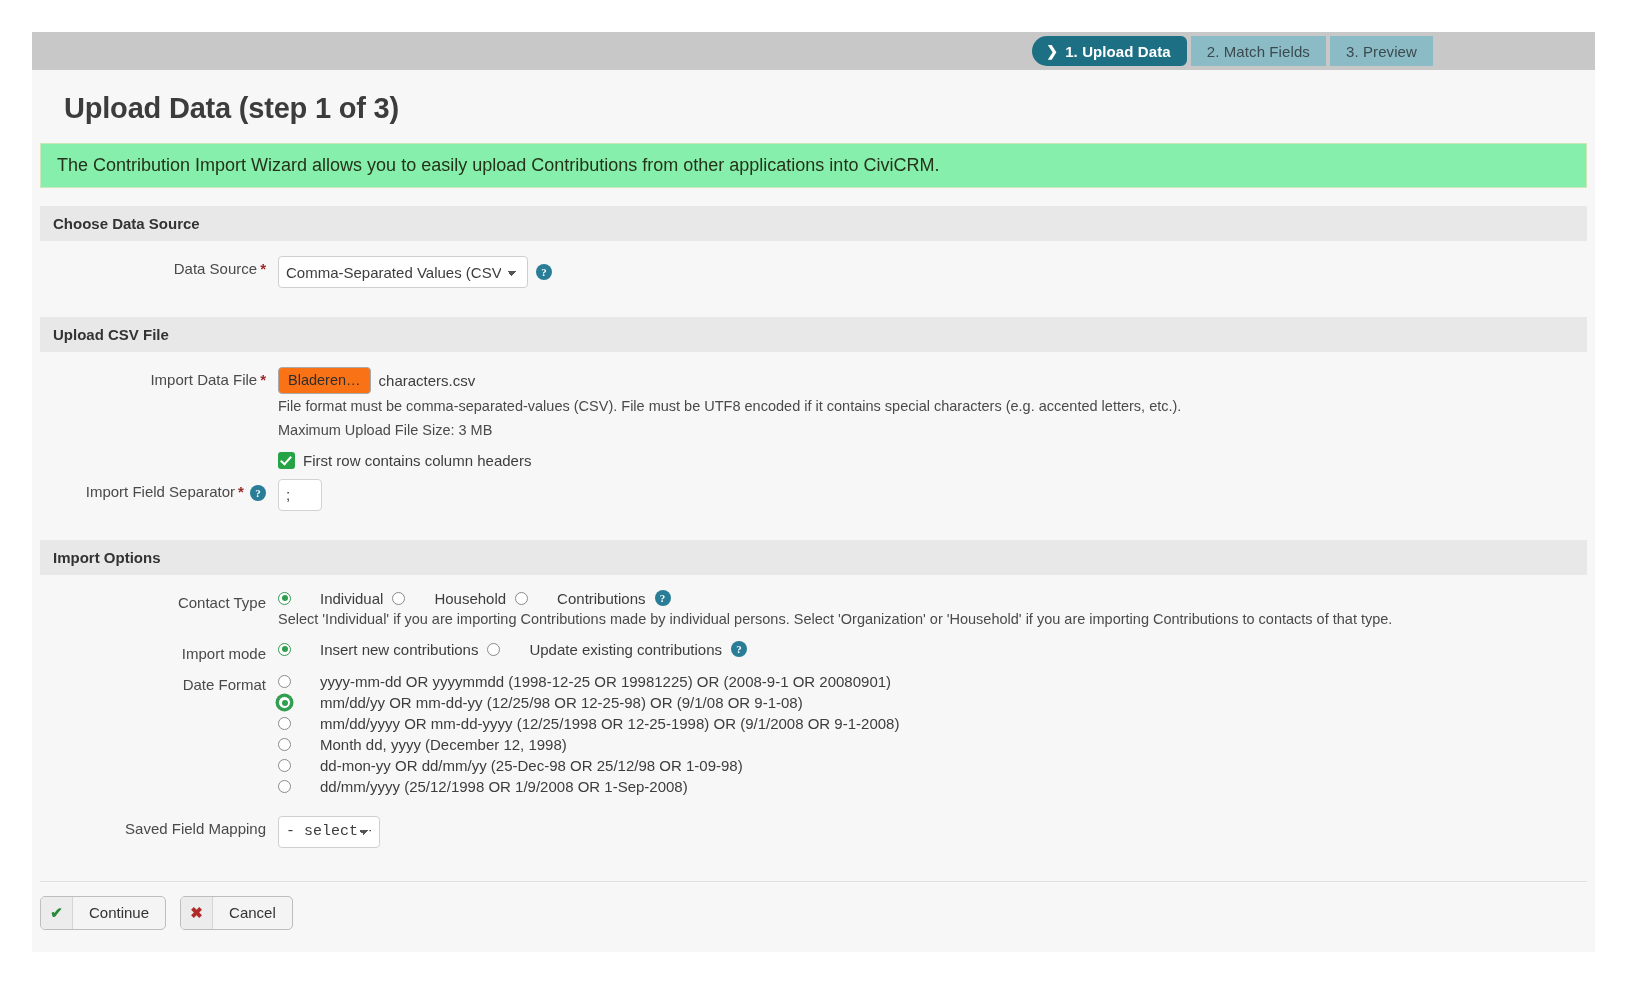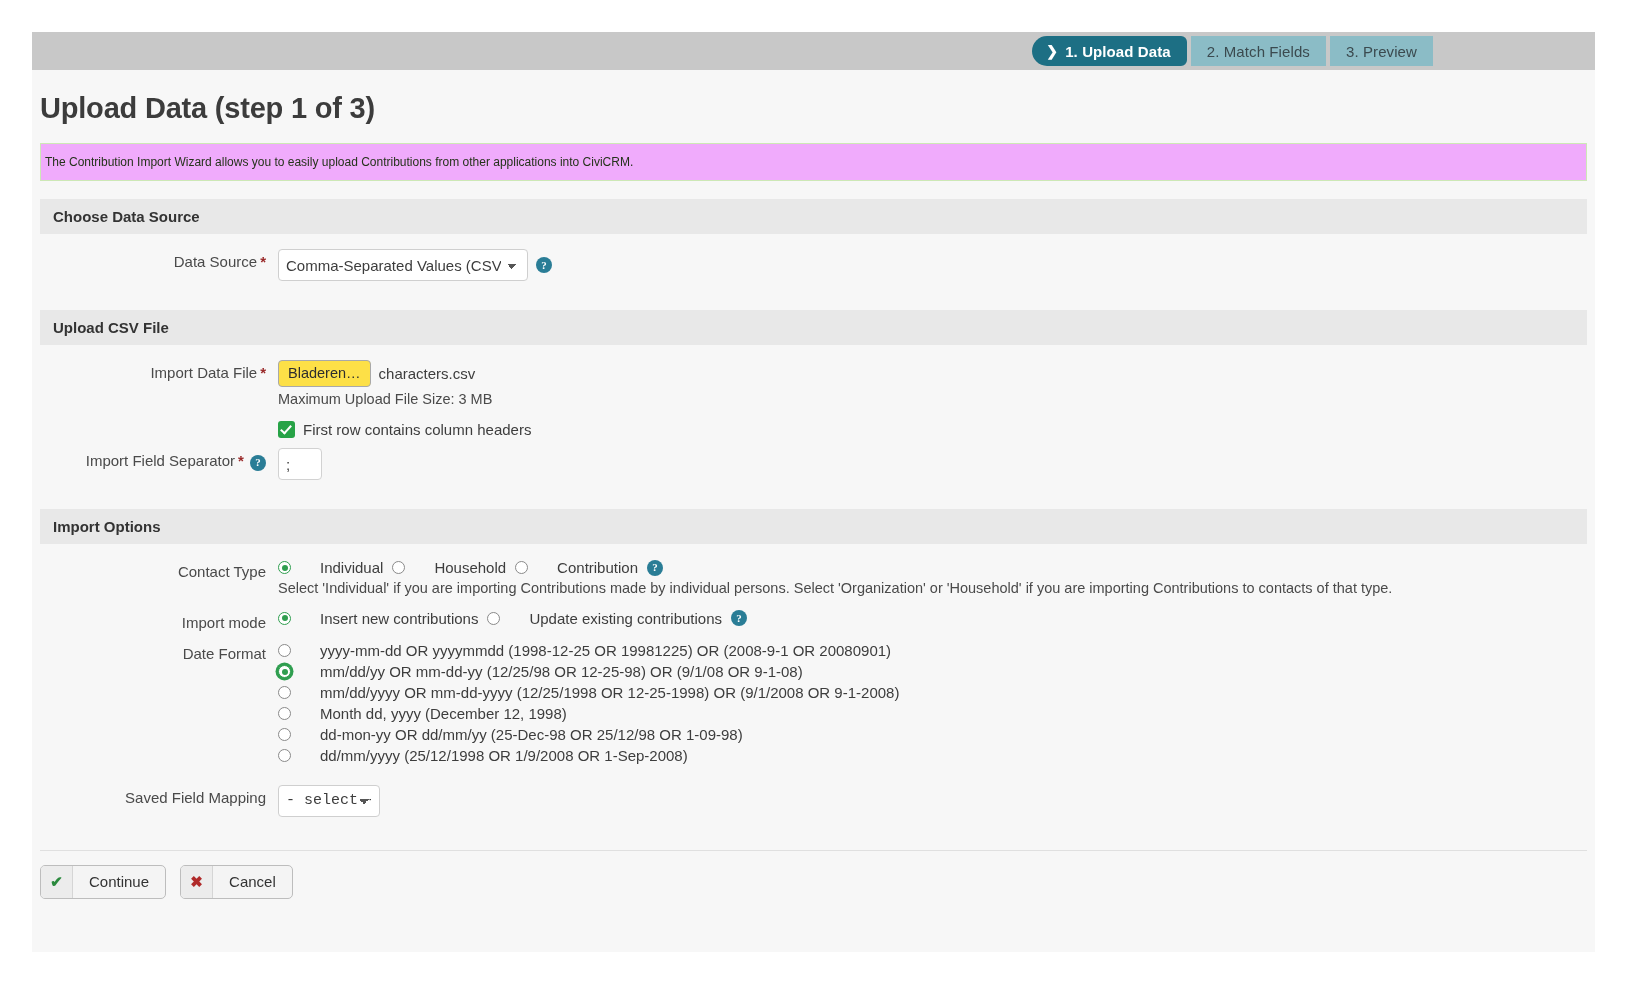--- a/index.html
+++ b/index.html
@@ -61,30 +61,31 @@
     line-height: 1;
   }
 
   
   .page-title {
     font-size: 29px;
     font-weight: bold;
     color: #3c3c3c;
     padding: 22px 0 12px 8px;
     letter-spacing: -.2px;
+    margin-left: 24px;
   }
 
   
   .status-message {
     margin: 6px 8px 0 8px;
-    background: #f0abfc;
+    background: #86efac;
     border: 1px solid #cde8b6;
     color: #24331a;
-    padding: 11px 4px;
-    font-size: 12px;
+    padding: 11px 16px;
+    font-size: 18px;
   }
 
   
   .section-header {
     margin: 18px 8px 0 8px;
     background: #e8e8e8;
     font-weight: bold;
     font-size: 15px;
     color: #333;
     padding: 9px 8px 9px 13px;
@@ -148,21 +149,21 @@
     background: #ffffff;
     padding: 5px 7px;
     height: 32px;
     width: 44px;
   }
 
   .file-btn {
     font-family: "Liberation Sans", sans-serif;
     font-size: 14.5px;
     color: #2e2e2e;
-    background: #fde047;
+    background: #f97316;
     border: 1px solid #a9a9a9;
     border-radius: 4px;
     padding: 4px 9px;
     line-height: 1.2;
     cursor: pointer;
   }
   .file-name { font-size: 15px; color: #3d3d3d; }
 
   .help-text {
     font-size: 14.5px;
@@ -324,20 +325,21 @@
 
       <div class="form-row">
         <div class="form-label">
           <span>Import Data File</span><span class="req">*</span>
         </div>
         <div class="form-field">
           <div class="field-line">
             <button class="file-btn">Bladeren…</button>
             <span class="file-name">characters.csv</span>
           </div>
+          <div class="help-text">File format must be comma-separated-values (CSV). File must be UTF8 encoded if it contains special characters (e.g. accented letters, etc.).</div>
           <div class="help-text">Maximum Upload File Size: 3 MB</div>
           <div class="cb-row">
             <span class="checkbox"></span>
             <span class="cb-label">First row contains column headers</span>
           </div>
         </div>
       </div>
 
       <div class="form-row">
         <div class="form-label">
@@ -362,21 +364,21 @@
             <span class="radio-item">
               <span class="radio checked"></span>
               <span class="radio-label">Individual</span>
             </span>
             <span class="radio-item">
               <span class="radio"></span>
               <span class="radio-label">Household</span>
             </span>
             <span class="radio-item">
               <span class="radio"></span>
-              <span class="radio-label">Contribution</span>
+              <span class="radio-label">Contributions</span>
             </span>
             <span class="help-icon">?</span>
           </div>
           <div class="help-text">Select 'Individual' if you are importing Contributions made by individual persons. Select 'Organization' or 'Household' if you are importing Contributions to contacts of that type.</div>
         </div>
       </div>
 
       <div class="form-row">
         <div class="form-label">Import mode</div>
         <div class="form-field">

